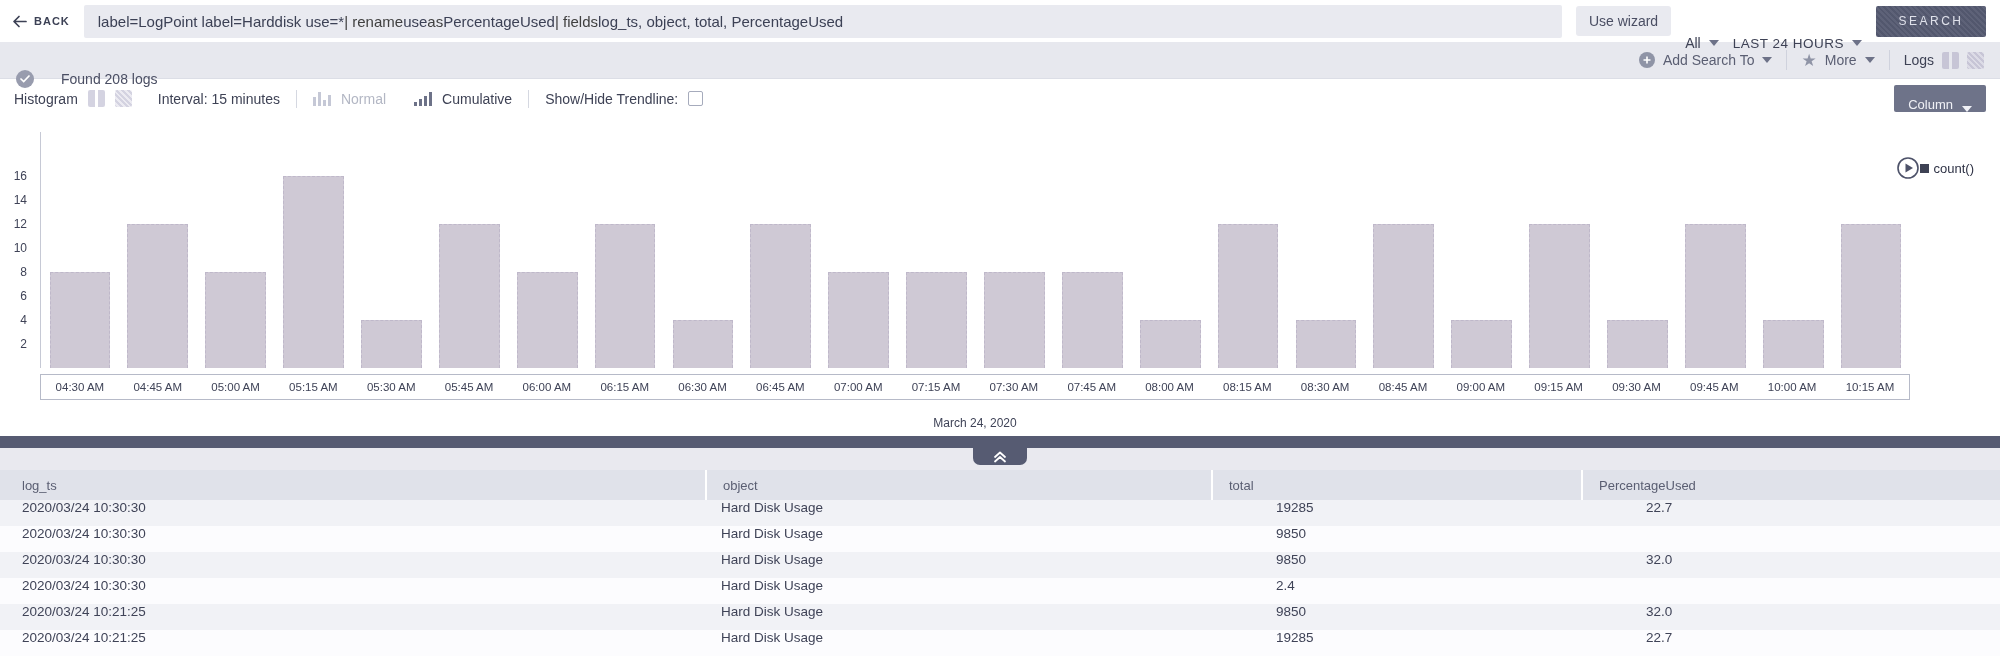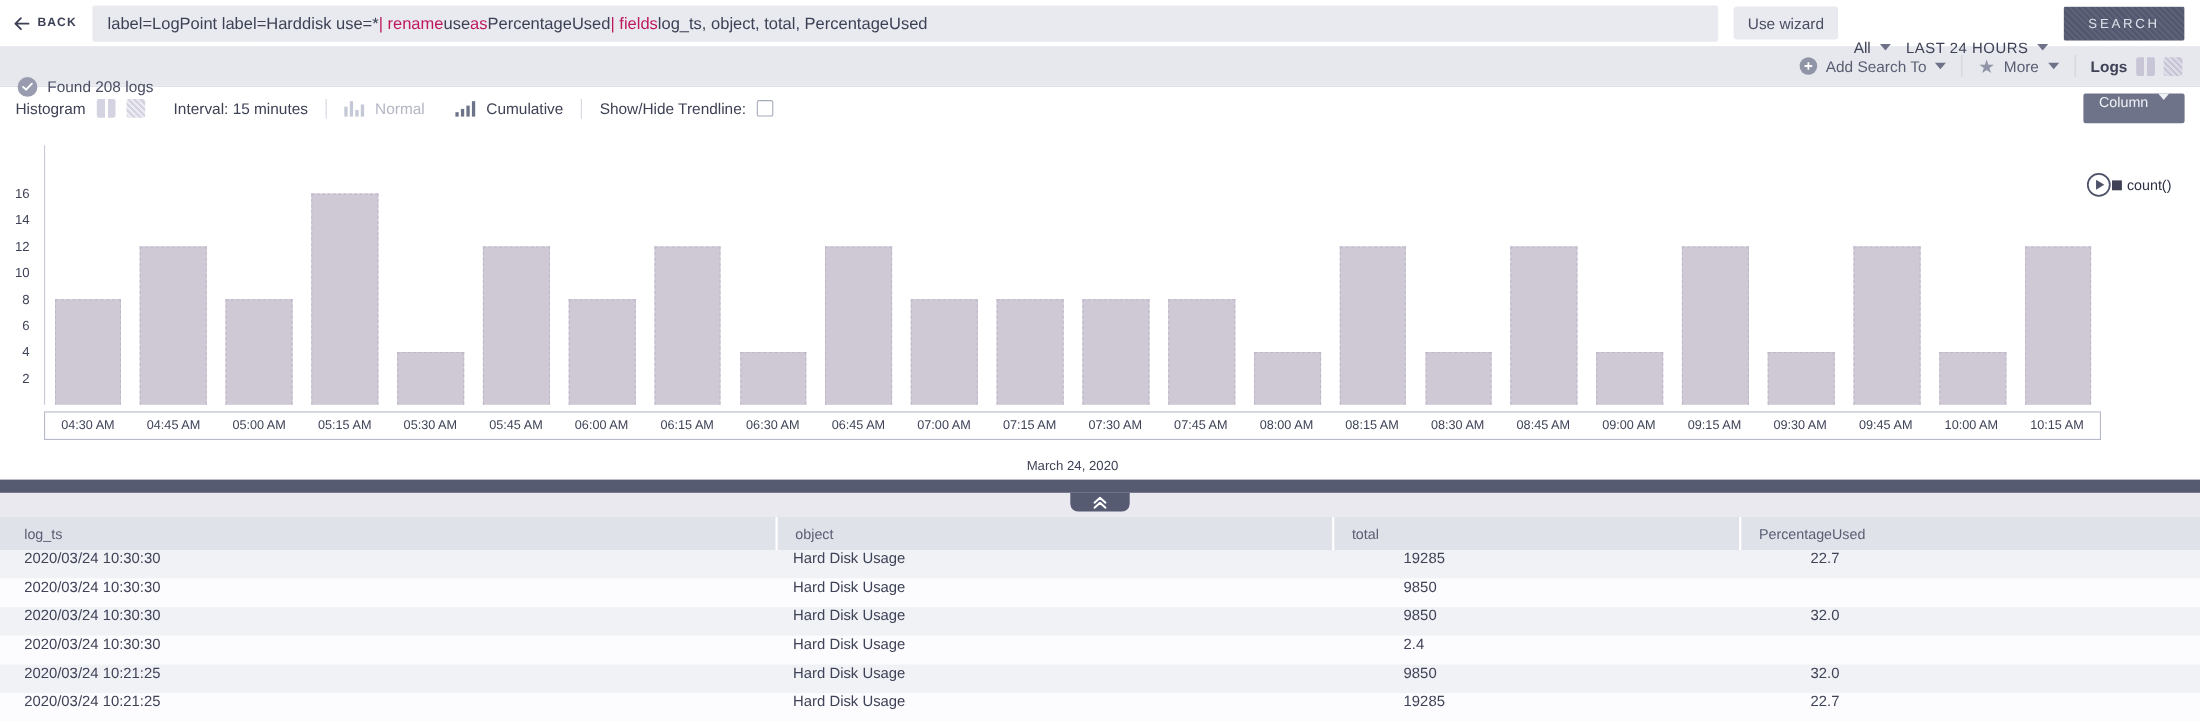--- a/index.html
+++ b/index.html
@@ -6,32 +6,32 @@
   html,body { width:2000px; height:656px; overflow:hidden; background:#fff;
     font-family:"Liberation Sans","DejaVu Sans",sans-serif; color:#3e4255; }
 
   
   .topbar { height:42px; background:#fff; display:flex; align-items:center; padding:0 14px 0 12px; gap:14px; }
   .back-btn { display:flex; align-items:center; gap:7px; cursor:pointer; flex:none; }
   .back-btn .lbl { font-size:11px; letter-spacing:1px; color:#3c4155; font-weight:bold; }
   .search-box { flex:1 1 auto; height:33px; background:#e9eaf0; border-radius:2px;
     display:flex; align-items:center; padding:0 14px; font-size:15px; white-space:nowrap; overflow:hidden; }
   .search-box .seg { color:#3c4155; }
-  .search-box .seg.muted { color:#be185d;text-align:right; }
+  .search-box .seg.muted { color:#404040;text-align:right; }
   .wizard-chip { flex:none; background:#e9eaf0; border-radius:3px; padding:7px 13px; font-size:14px; color:#4a4e63; cursor:pointer; }
   .dd { flex:none; display:flex; align-items:center; gap:8px; font-size:14px; color:#3e4255; cursor:pointer;margin-top:44px; }
   .dd.range { letter-spacing:0.5px; font-size:13.5px; }
   .caret { width:0; height:0; border-left:5px solid transparent; border-right:5px solid transparent; border-top:6px solid #6d7288; }
   .search-btn { flex:none; width:110px; height:31px; border:none; border-radius:2px; cursor:pointer;
     background:#555a71; background-image:repeating-linear-gradient(45deg, rgba(255,255,255,0.05) 0 2px, rgba(0,0,0,0.03) 2px 4px);
     color:#dfe1ea; font-size:12px; letter-spacing:2.5px; font-family:inherit; }
 
   
   .statusbar { height:36px; background:#e7e8ee; display:flex; align-items:center; padding:0 16px; font-size:14px; color:#4a4e63; }
-  .status-left { display:flex; align-items:center; gap:9px;margin-top:37px; }
+  .status-left { display:flex; align-items:center; gap:27px;margin-top:37px; }
   .circle-ic { width:18px; height:18px; border-radius:50%; background:#989cae; display:flex; align-items:center; justify-content:center; flex:none; }
   .status-right { margin-left:auto; display:flex; align-items:center; gap:14px; }
   .vsep { width:1px; height:20px; background:#cfd2dd; }
   .menu-item { display:flex; align-items:center; gap:8px; cursor:pointer; color:#5a5e72; }
   .star { color:#8f94a6; font-size:17px; line-height:1; }
   .sq-ic { width:17px; height:17px; border-radius:2px; cursor:pointer; }
   .sq-cols { background:linear-gradient(90deg,#c7c5d6 0 7px,#e7e8ee 7px 10px,#c7c5d6 10px 17px); }
   .sq-grid { background:repeating-linear-gradient(45deg,#c7c5d6 0 2px,#dcdbe6 2px 4px); }
 
   
@@ -40,21 +40,21 @@
   .pale-cols { background:linear-gradient(90deg,#d4d3e1 0 7px,#fff 7px 10px,#d4d3e1 10px 17px); }
   .pale-grid { background:repeating-linear-gradient(45deg,#d4d3e1 0 2px,#ecebf2 2px 4px); }
   .tb-sep { width:1px; height:18px; background:#d5d8e1; margin:0 4px; }
   .mini-bars { display:flex; align-items:flex-end; gap:2px; height:15px; }
   .mini-bars i { display:block; width:3px; }
   .mini-bars.light i { background:#c5c8d6; }
   .mini-bars.dark i { background:#6d7288; }
   .lbl-disabled { color:#b3b7c4; }
   .checkbox { width:15px; height:15px; border:1.5px solid #a6abbc; border-radius:2px; background:#fff; cursor:pointer; }
   .column-btn { margin-left:auto; background:#6e7389; color:#f0f1f6; border:none; border-radius:2px;
-    height:27px; padding:0 14px; font-size:13px; display:flex; align-items:flex-start; gap:9px; cursor:pointer; font-family:inherit; }
+    height:27px; padding:0 14px; font-size:13px; display:flex; align-items:flex-end; gap:9px; cursor:pointer; font-family:inherit; }
   .column-btn .caret { border-top-color:#f0f1f6; }
 
   
   .chart-area { position:relative; height:318px; background:#fff; }
   .plot { position:absolute; left:40px; right:90px; top:14px; bottom:68px;
     border-left:1px solid #c6c9d5; display:flex; align-items:flex-end; }
   .slot { flex:1 1 0; display:flex; justify-content:center; align-items:flex-end; height:100%; }
   .bar { width:78%; max-width:62px; background:#cfc9d5; border:1px dashed #bfb8ca; border-bottom:none; cursor:pointer; }
   .yticks { position:absolute; left:0; width:33px; top:14px; bottom:68px; }
   .yticks span { position:absolute; right:6px; font-size:12px; color:#3f4357; }
@@ -139,21 +139,21 @@
       <span class="caret"></span>
     </div>
     <span class="vsep"></span>
     <div class="menu-item">
       <span class="star">★</span>
       <span>More</span>
       <span class="caret"></span>
     </div>
     <span class="vsep"></span>
     <div class="menu-item">
-      <span style="color:#3e4255;font-weight:bold;">Logs</span>
+      <span style="color:#3e4255;">Logs</span>
       <span class="sq-ic sq-cols"></span>
       <span class="sq-ic sq-grid"></span>
     </div>
   </div>
 </div>
 
 <div class="toolbar">
   <div class="tb-group">
     <span>Histogram</span>
     <span class="sq-ic pale-cols"></span>

